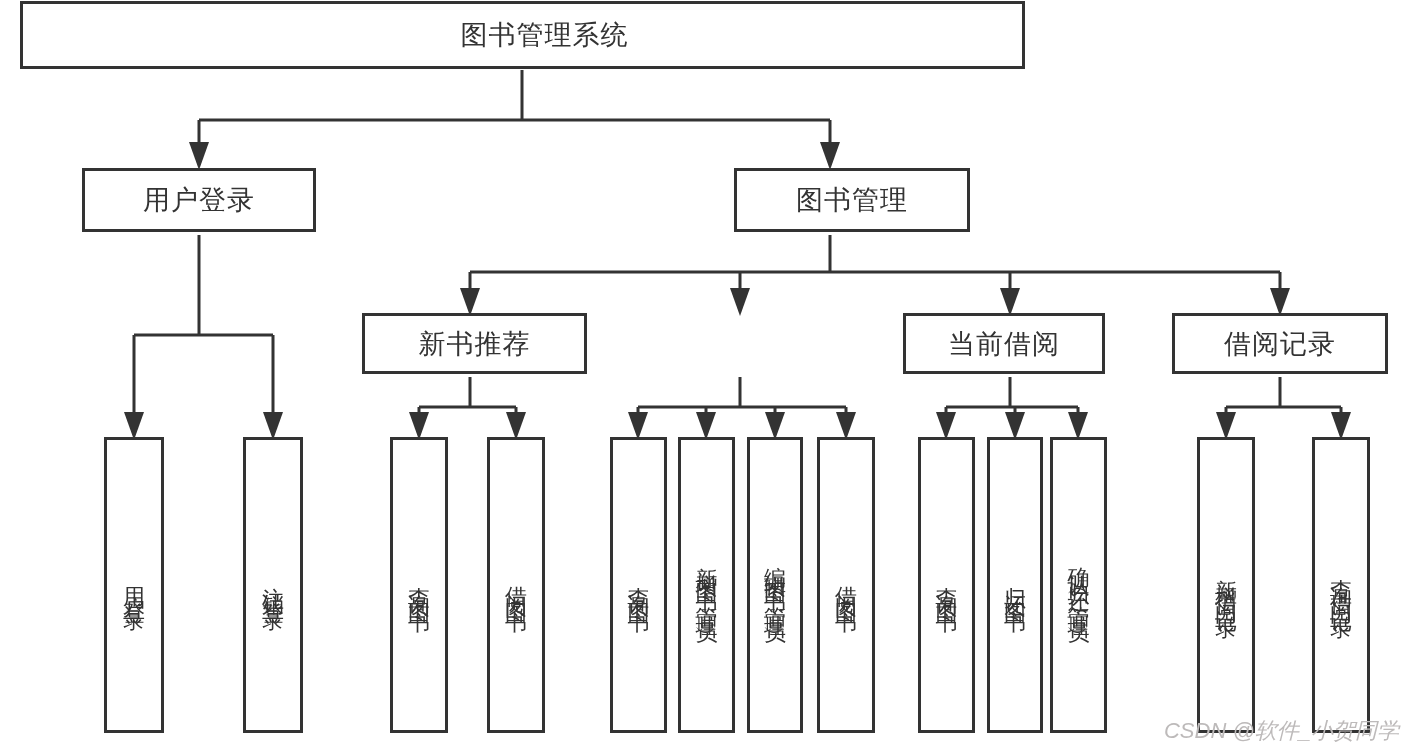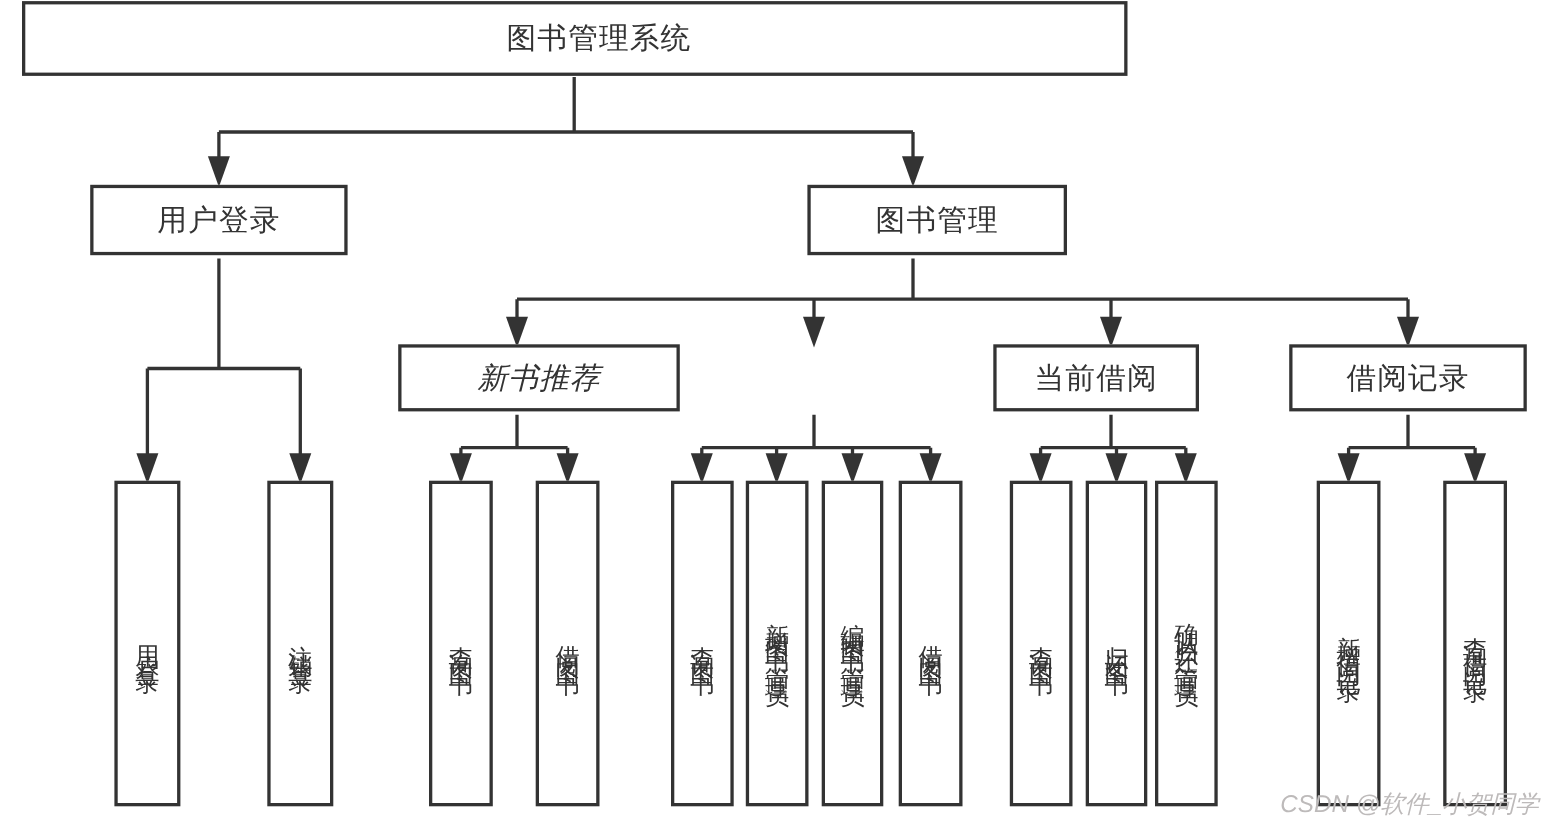--- a/index.html
+++ b/index.html
@@ -80,24 +80,24 @@
     <span class="hlabel">图书管理系统</span>
   </div>
 
   <div class="node" style="left:82px; top:168px; width:234px; height:64px;">
     <span class="hlabel">用户登录</span>
   </div>
   <div class="node" style="left:712px; top:168px; width:236px; height:64px;margin-left:22px;">
     <span class="hlabel">图书管理</span>
   </div>
 
-  <div class="node" style="left:362px; top:313px; width:256px; height:61px;font-style:italic;">
+  <div class="node" style="left:362px; top:313px; width:225px; height:61px;">
     <span class="hlabel">新书推荐</span>
   </div>
-  <div class="node" style="left:903px; top:313px; width:187px; height:61px;text-align:right;">
+  <div class="node" style="left:903px; top:313px; width:202px; height:61px;text-align:right;">
     <span class="hlabel">当前借阅</span>
   </div>
   <div class="node" style="left:1172px; top:313px; width:216px; height:61px;">
     <span class="hlabel">借阅记录</span>
   </div>
 
   <div class="node leaf" style="left:104px; width:60px;">
     <span class="vlabel">用户登录</span>
   </div>
   <div class="node leaf" style="left:243px; width:60px;">

